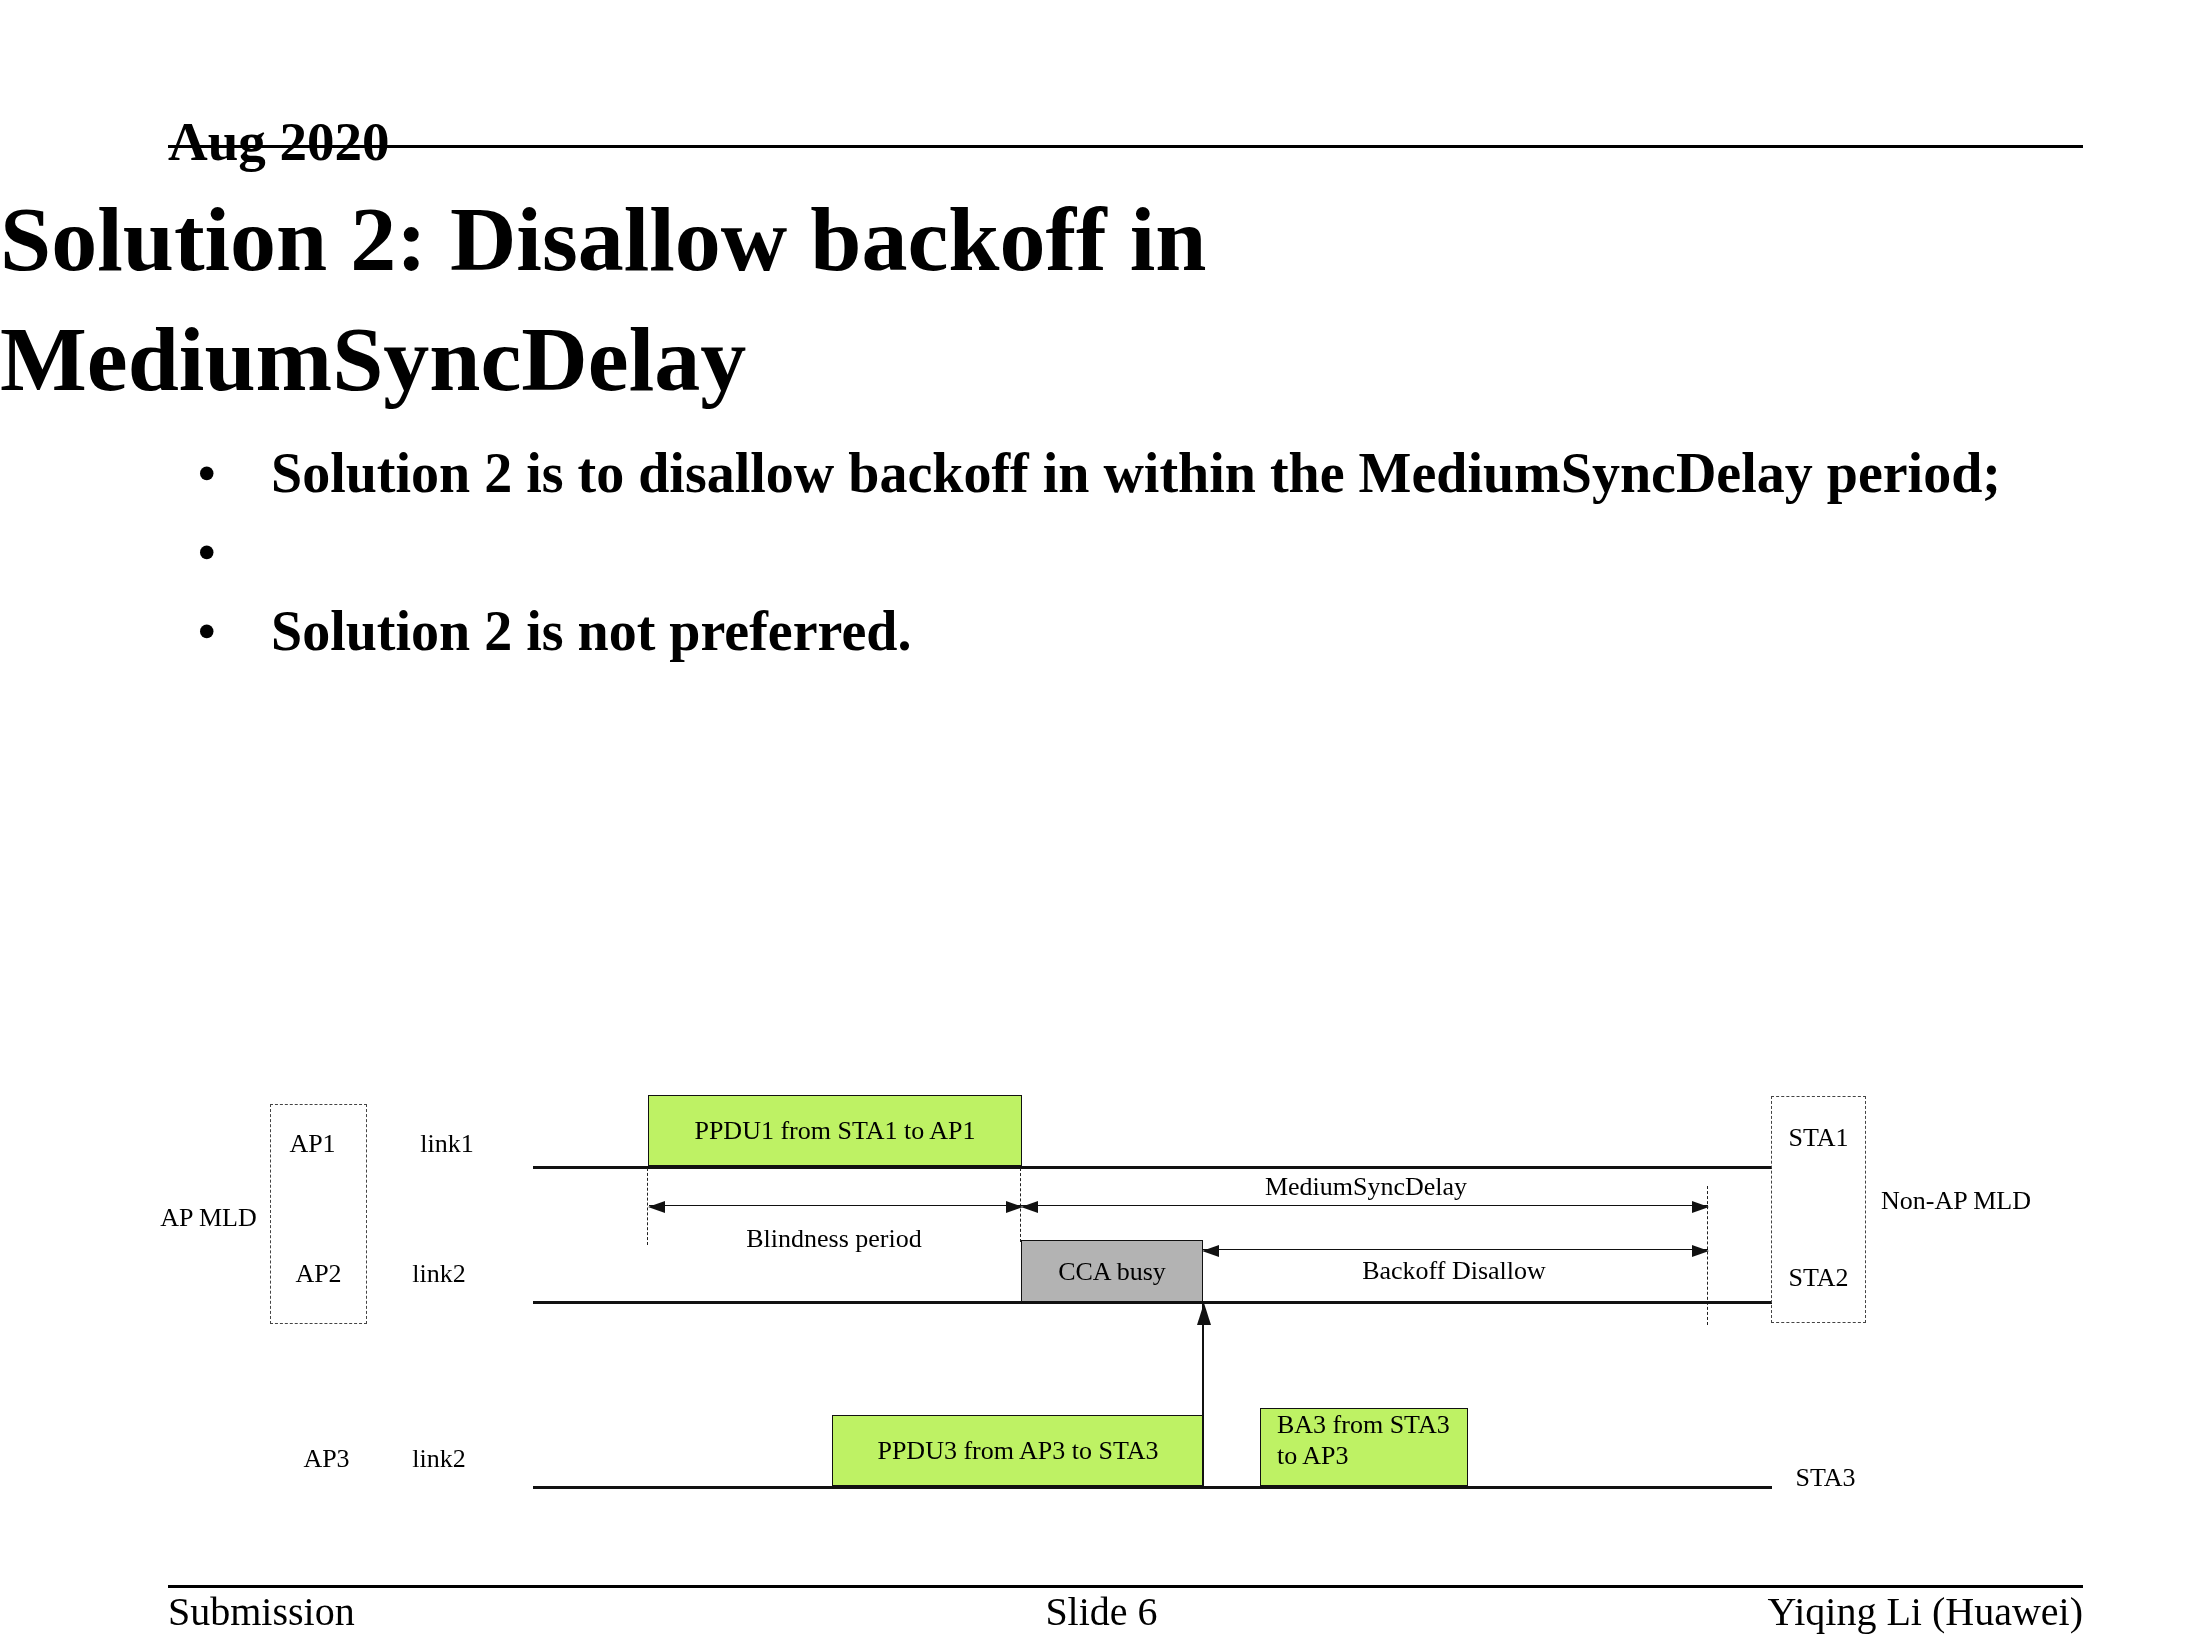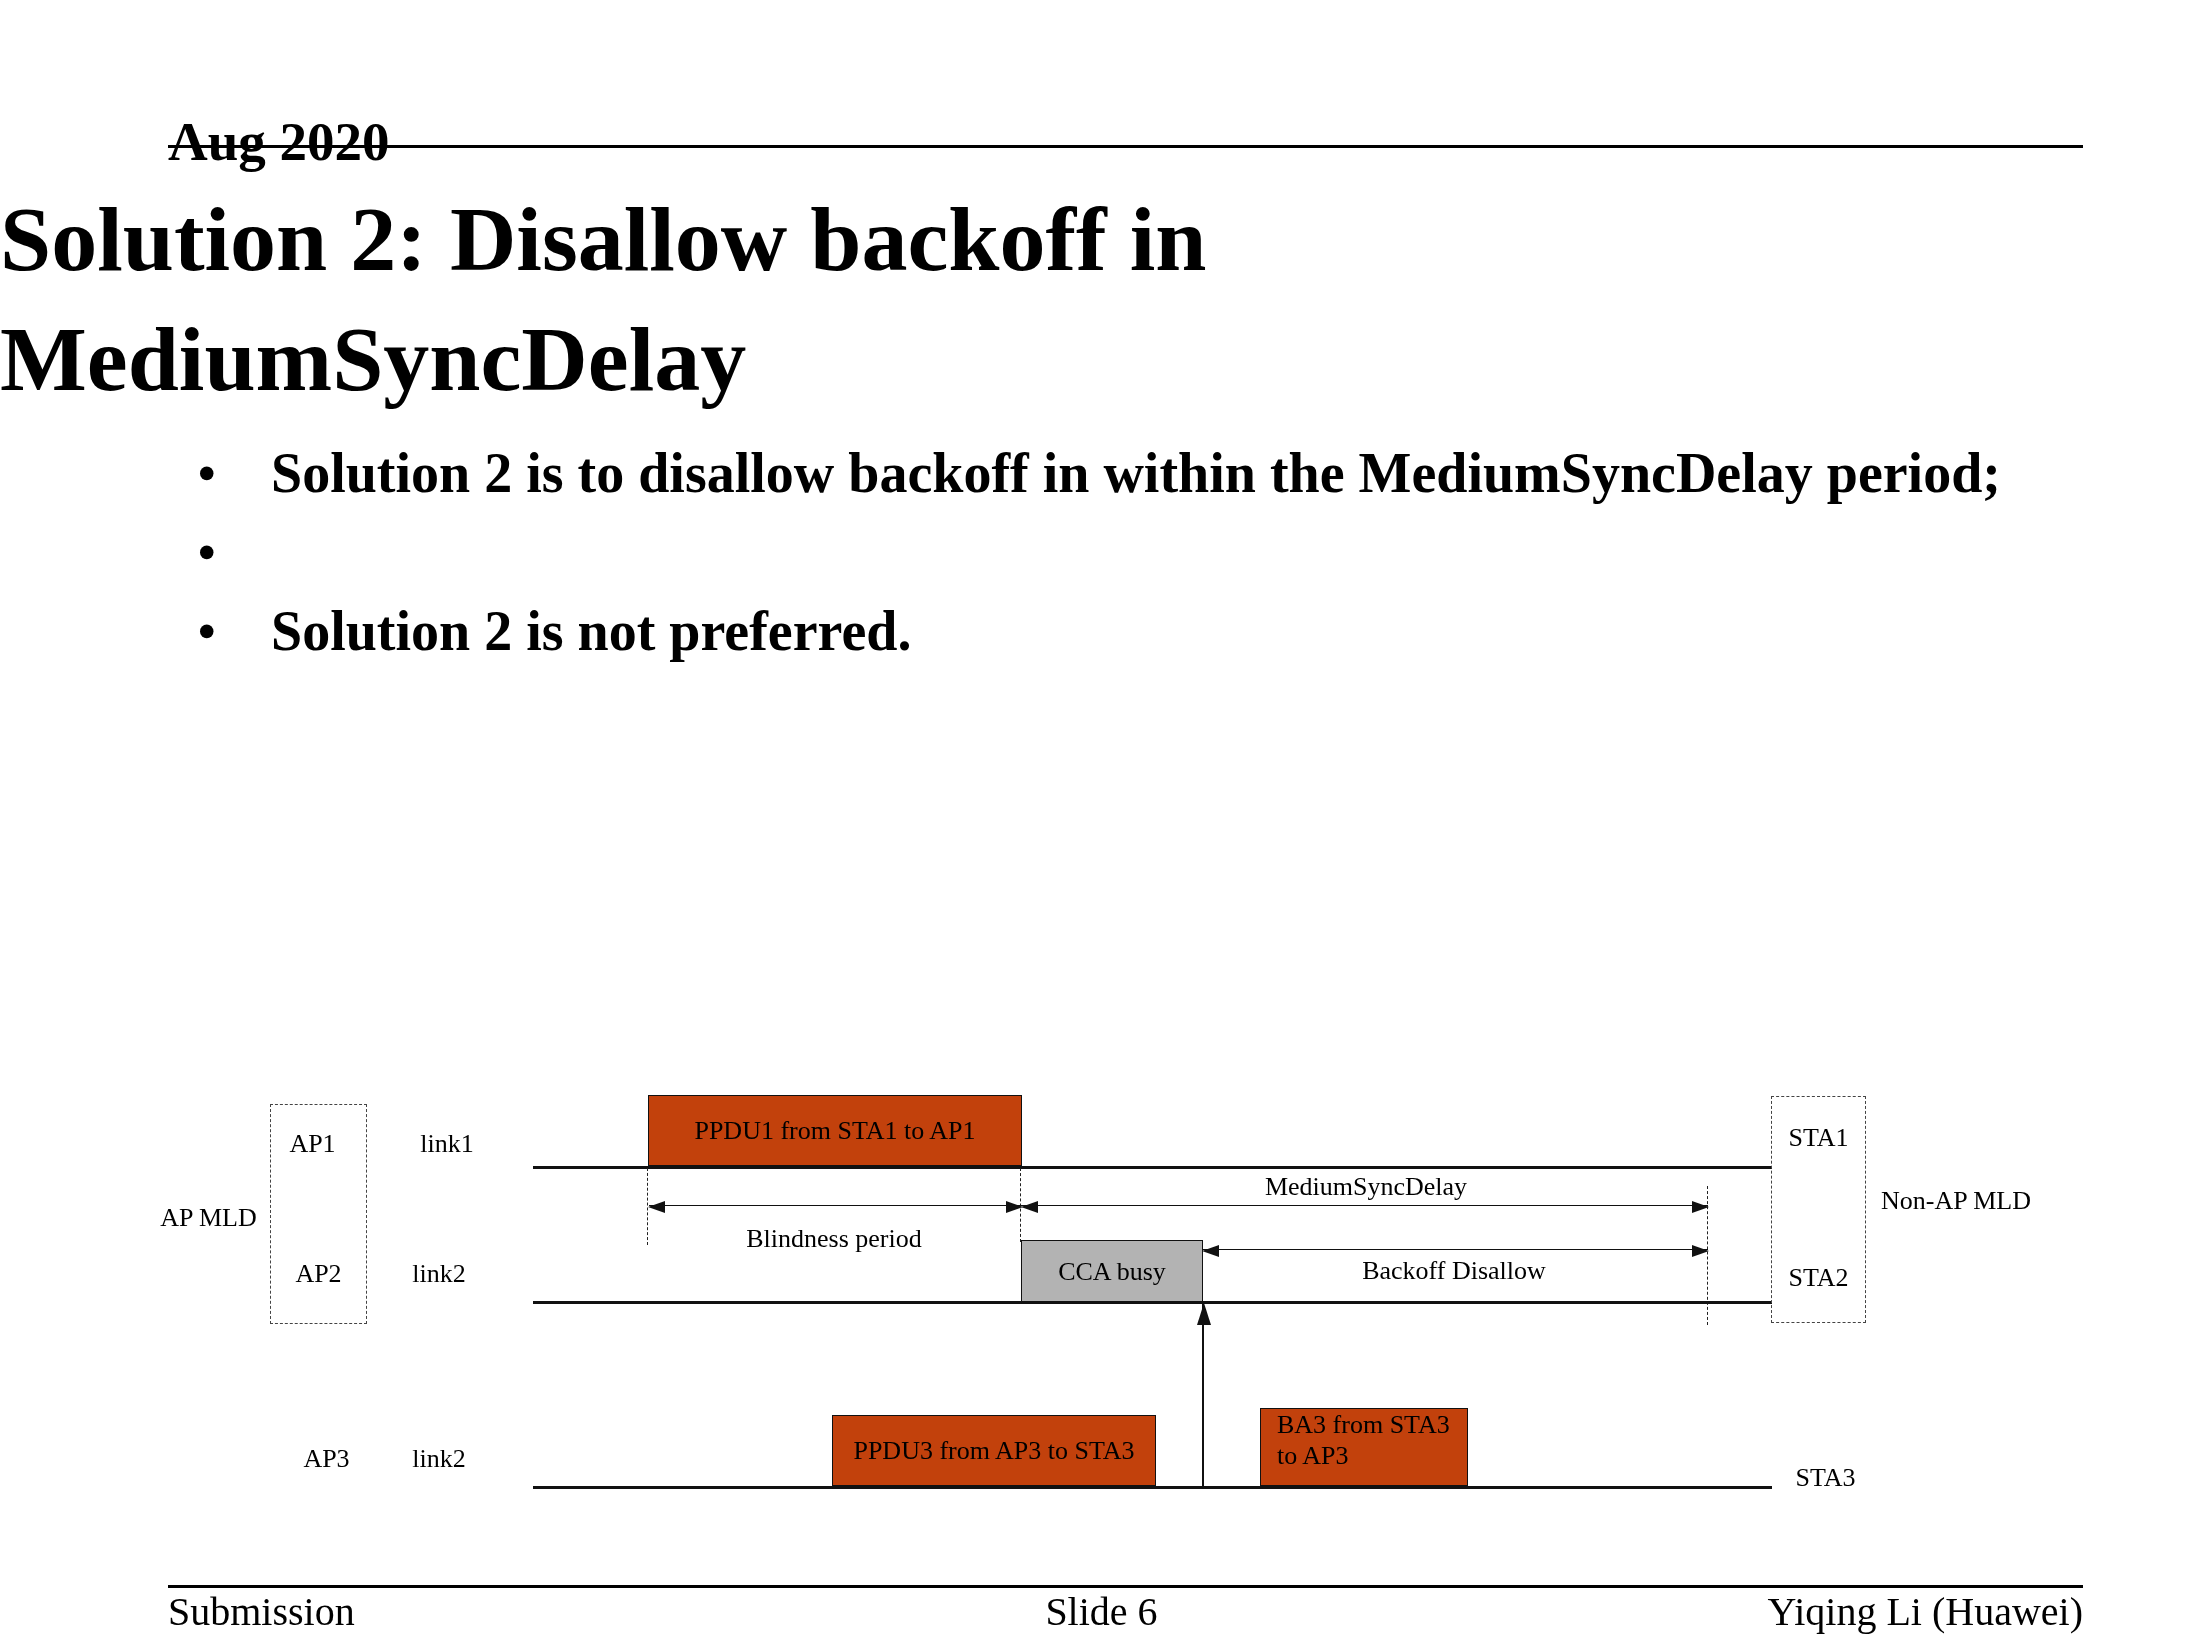--- a/index.html
+++ b/index.html
@@ -29,21 +29,21 @@
   }
   .bullets { position: absolute; left: 198px; top: 434px; margin: 0; padding: 0; list-style: none; }
   .bullet { display: flex; font-size: 56px; font-weight: bold; line-height: 79px; }
   .bullet .marker { flex: 0 0 73px; width: 73px; font-size: 50px; }
   
   .diag-label { position: absolute; font-size: 26px; line-height: 29px; text-align: center; white-space: nowrap; }
   .tl    { position: absolute; height: 2.6px; background: #111; }
   .vdash { position: absolute; width: 0; border-left: 1.7px dashed #222; }
   .dbox  { position: absolute; border: 1.7px dashed #444; box-sizing: border-box; }
   .sbox  {
-    position: absolute; border: 1.7px solid #111; background: #c2410c; box-sizing: border-box;
+    position: absolute; border: 1.7px solid #111; background: #bef264; box-sizing: border-box;
     display: flex; align-items: center; justify-content: center;
     font-size: 26px; line-height: 31px; text-align: center;
   }
   .sbox.gray { background: #b3b3b3; }
   .sbox.left-text { justify-content: flex-start; text-align: left; padding: 0 16px; align-items: flex-start; }
   .arrow { position: absolute; height: 0; border-top: 1.7px solid #111; }
   .arrow::before {
     content: ""; position: absolute; left: -0.9px; top: -5.2px; width: 0; height: 0;
     border: 6px solid transparent; border-left-width: 0; border-right: 17px solid #111;
   }
@@ -113,21 +113,21 @@
     <div class="tl" style="left:533px; top:1301px; width:1239px;"></div>
 
     <div class="dbox" style="left:1771px; top:1096px; width:95px; height:227px;"></div>
     <div class="diag-label" style="left:1771px; top:1123px; width:95px;">STA1</div>
     <div class="diag-label" style="left:1771px; top:1263px; width:95px;">STA2</div>
     <div class="diag-label" style="left:1881px; top:1186px;">Non-AP MLD</div>
 
     <div class="diag-label" style="left:278px; top:1444px; width:97px;">AP3</div>
     <div class="diag-label" style="left:383px; top:1444px; width:112px;">link2</div>
     <div class="tl" style="left:533px; top:1486px; width:1239px;"></div>
-    <div class="sbox" style="left:832px; top:1415px; width:324px; height:71px;">PPDU3 from AP3 to STA3</div>
+    <div class="sbox" style="left:832px; top:1415px; width:372px; height:71px;">PPDU3 from AP3 to STA3</div>
     <div class="sbox left-text" style="left:1260px; top:1408px; width:208px; height:78px;">BA3 from STA3 to AP3</div>
     <div class="varrow" style="left:1202px; top:1303px; height:183px;"></div>
     <div class="diag-label" style="left:1772px; top:1463px; width:107px;">STA3</div>
   </div>
 
   <div class="ftr-rule"></div>
   <div class="ftr ftr-left">Submission</div>
   <div class="ftr ftr-center">Slide 6</div>
   <div class="ftr ftr-right">Yiqing Li (Huawei)</div>
 

